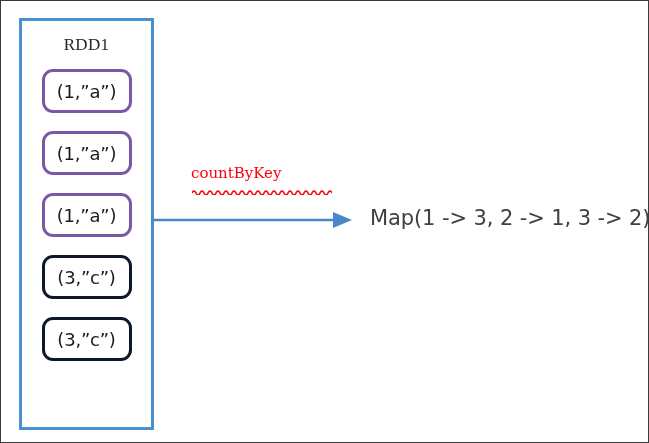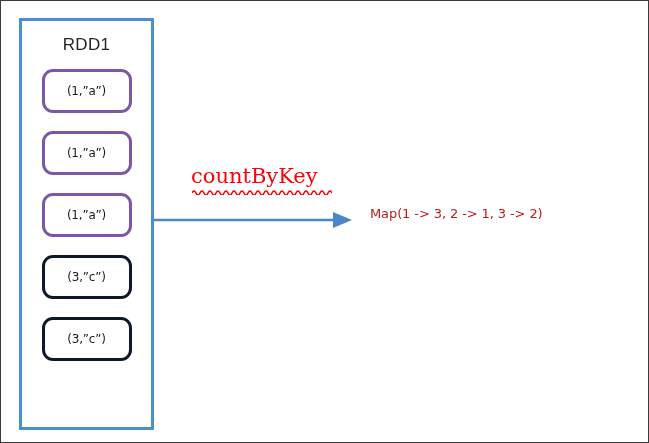--- a/index.html
+++ b/index.html
@@ -34,41 +34,41 @@
 
   #rdd-title {
     position: absolute;
     left: 0;
     top: 14px;
     width: 100%;
     text-align: center;
     font-size: 17px;
     color: #262626;
     letter-spacing: 0.3px;
-    font-family: Liberation Sans, sans-serif;
+    font-family: Liberation Serif, serif;
   }
 
   .rdd-items {
     position: absolute;
     left: 0;
     top: 48px;
     width: 100%;
   }
 
   .rdd-box {
     position: relative;
     width: 90px;
     height: 44px;
     margin: 0 auto 18px auto;
     border-radius: 11px;
     background: #ffffff;
     display: flex;
     align-items: center;
     justify-content: center;
-    font-size: 12px;
+    font-size: 18px;
     color: #1b1b1b;
     letter-spacing: -0.2px;
     font-family: "DejaVu Sans", "Liberation Sans", sans-serif;
   }
   .rdd-box.purple { border: 3px solid #7b58a6; }
   .rdd-box.cyan   { border: 3px solid #06adda; }
   .rdd-box.green  { border: 3px solid #0f172a; }
 
   
   #arrow-wrap {
@@ -78,40 +78,40 @@
     width: 205px;
     height: 30px;
   }
 
   
   #op-label {
     position: absolute;
     left: 190px;
     top: 163px;
     font-family: "DejaVu Serif", "Liberation Serif", serif;
-    font-size: 21px;
+    font-size: 15px;
     color: #fb0007;
     white-space: nowrap;
   }
   #op-squiggle {
     position: absolute;
     left: 191px;
     top: 188px;
     width: 140px;
     height: 6px;
   }
 
   
   #result-text {
     position: absolute;
     left: 369px;
     top: 205px;
     font-family: "DejaVu Sans", "Liberation Sans", sans-serif;
-    font-size: 13px;
-    color: #b91c1c;
+    font-size: 21px;
+    color: #404040;
     white-space: nowrap;
     letter-spacing: -0.1px;
   }
 </style>
 </head>
 <body>
 
 <div id="canvas">
 
   <div id="rdd-container">

